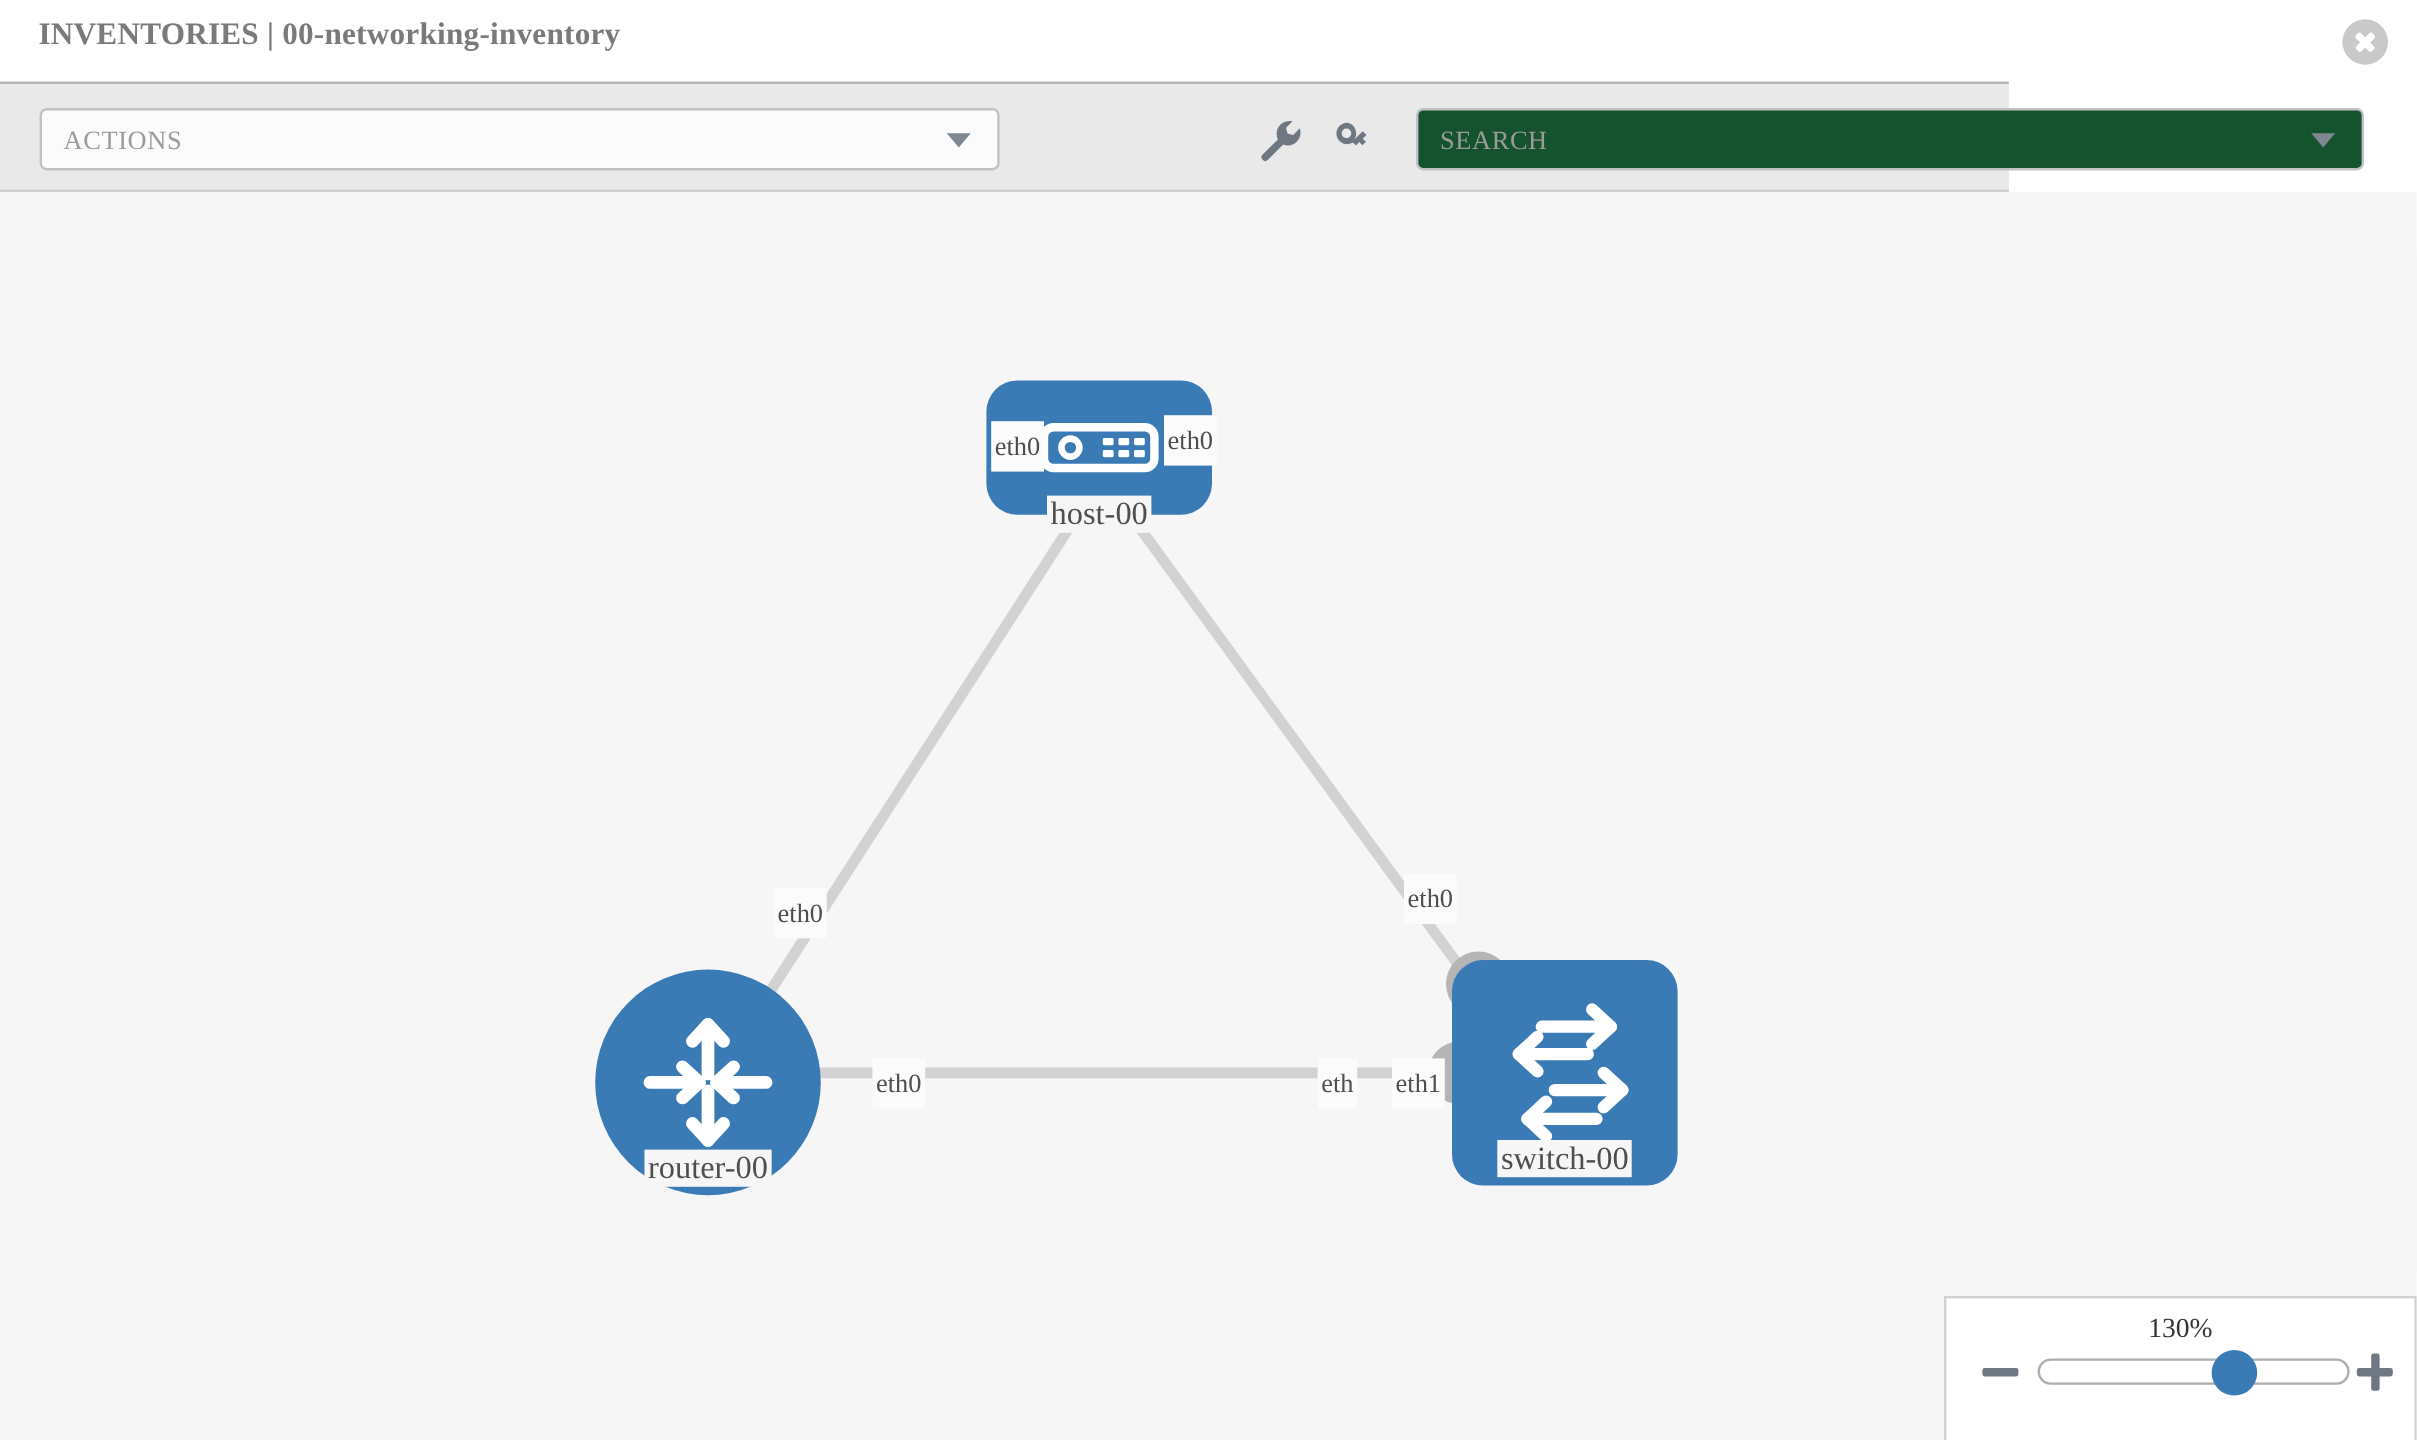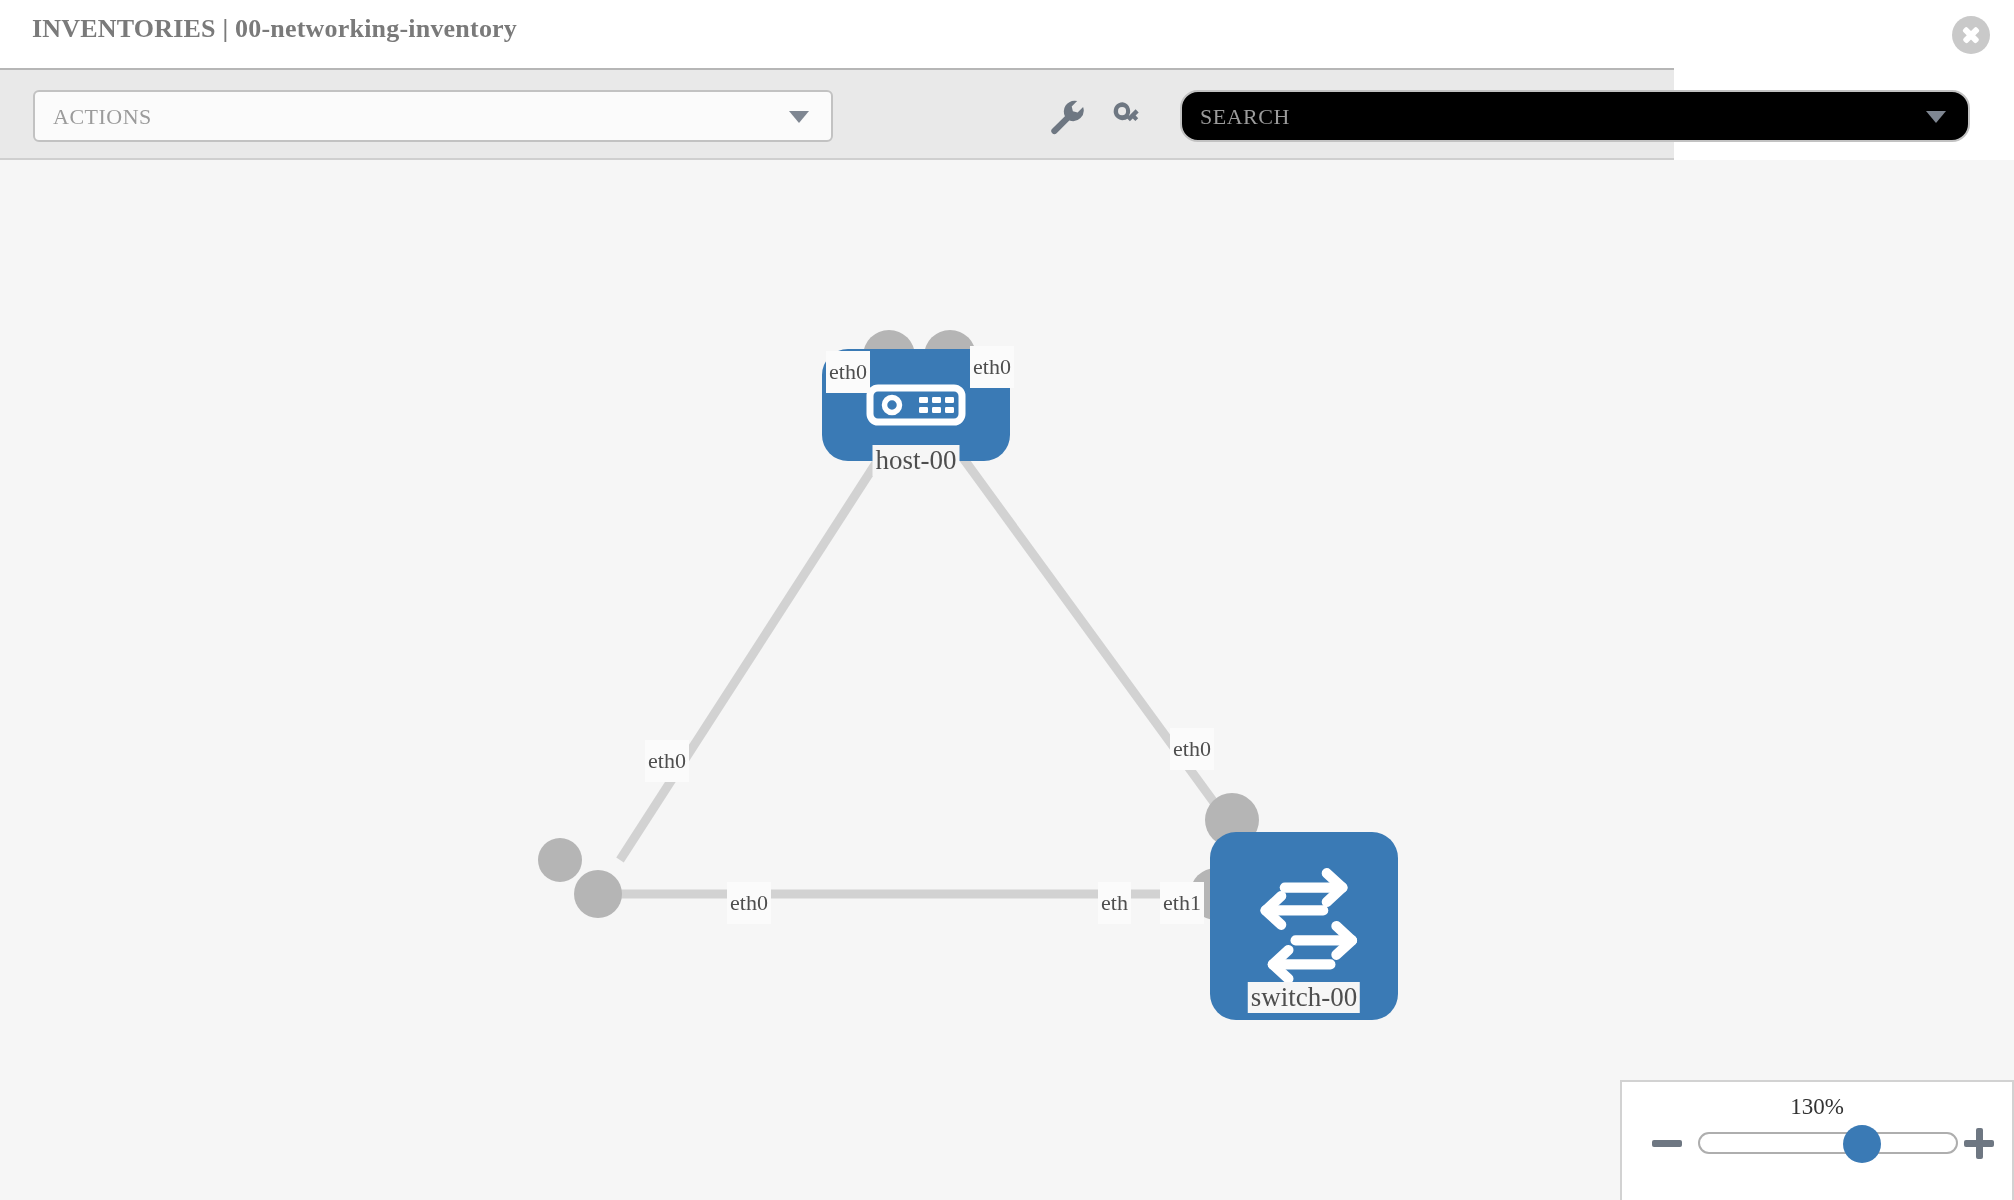--- a/index.html
+++ b/index.html
@@ -74,42 +74,42 @@
     width: 52px; height: 52px;
     cursor: pointer;
     display: flex; align-items: center; justify-content: center;
   }
   .icon-btn.wrench { left: 0; }
   .icon-btn.key { left: 62px; }
 
   .search-select {
     position: absolute; left: 1180px; top: 20px;
     width: 790px; height: 52px;
-    background: #000000;
+    background: #14532d;
     border: 2px solid #c2c2c2;
-    border-radius: 18px;
+    border-radius: 6px;
     cursor: text;
   }
   .search-label {
     position: absolute; left: 18px; top: 12px;
     font-size: 22px; color: #9b9b9b;
     letter-spacing: 0.5px;
   }
 
   
   .canvas {
     position: absolute; left: 0; top: 160px;
     width: 2014px; height: 1040px;
     background: #f6f6f6;
     overflow: hidden;
   }
   .topology { position: absolute; left: 0; top: 0; width: 2014px; height: 1040px; }
 
   
-  .node { position: absolute; margin-top: 32px; }
+  .node { position: absolute; }
   .node-shape {
     position: absolute; left: 0; top: 0;
     background: #3a7ab5;
     display: flex; align-items: center; justify-content: center;
     cursor: pointer;
   }
   .node-label {
     position: absolute;
     left: 50%;
     transform: translateX(-50%);
@@ -257,20 +257,41 @@
             <rect x="79" y="16" width="9" height="6" rx="1.2"></rect>
             <rect x="53" y="26" width="9" height="6" rx="1.2"></rect>
             <rect x="66" y="26" width="9" height="6" rx="1.2"></rect>
             <rect x="79" y="26" width="9" height="6" rx="1.2"></rect>
           </g>
         </svg>
       </div>
       <div class="node-label">host-00</div>
     </div>
 
+    <div class="node" id="node-router">
+      <div class="node-shape">
+        <svg width="118" height="118" viewBox="0 0 100 100" aria-hidden="true">
+          <g stroke="#ffffff" stroke-width="9" stroke-linecap="round" stroke-linejoin="round" fill="none">
+
+            <line x1="50" y1="44" x2="50" y2="9"></line>
+            <polyline points="39,21 50,9 61,21"></polyline>
+
+            <line x1="50" y1="56" x2="50" y2="91"></line>
+            <polyline points="39,79 50,91 61,79"></polyline>
+
+            <line x1="9" y1="50" x2="44" y2="50"></line>
+            <polyline points="32,39 44,50 32,61"></polyline>
+
+            <line x1="91" y1="50" x2="56" y2="50"></line>
+            <polyline points="68,39 56,50 68,61"></polyline>
+          </g>
+        </svg>
+      </div>
+      <div class="node-label">router-00</div>
+    </div>
 
     <div class="node" id="node-switch">
       <div class="node-shape">
         <svg width="120" height="120" viewBox="0 0 100 100" aria-hidden="true">
           <g stroke="#ffffff" stroke-width="8.5" stroke-linecap="round" stroke-linejoin="round" fill="none">
 
             <line x1="34" y1="18" x2="82" y2="18"></line>
             <polyline points="69,6 82,18 69,30"></polyline>
 
             <line x1="66" y1="37" x2="18" y2="37"></line>

